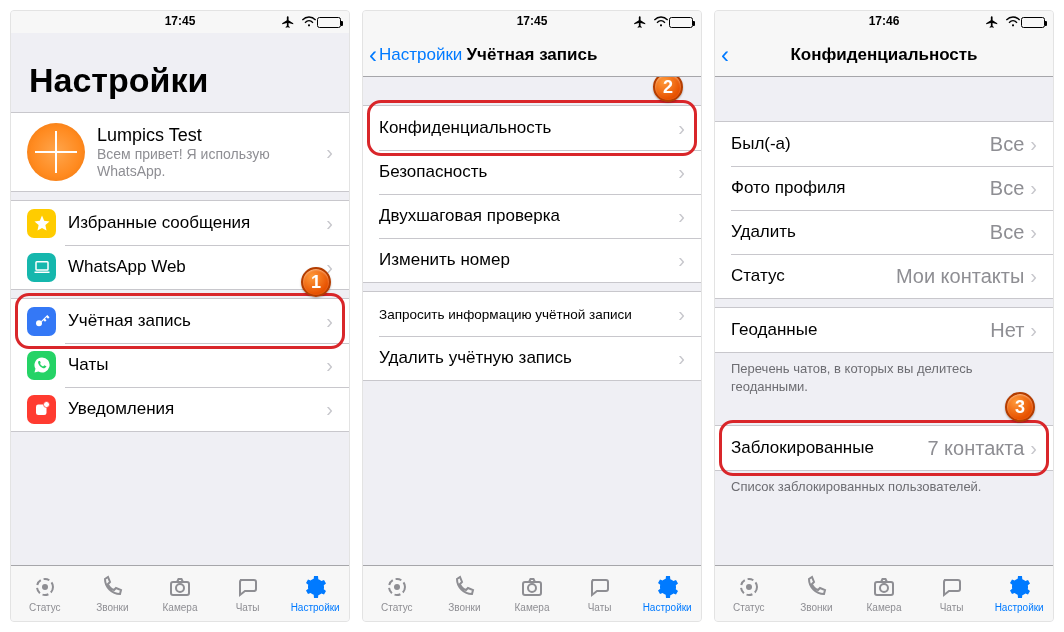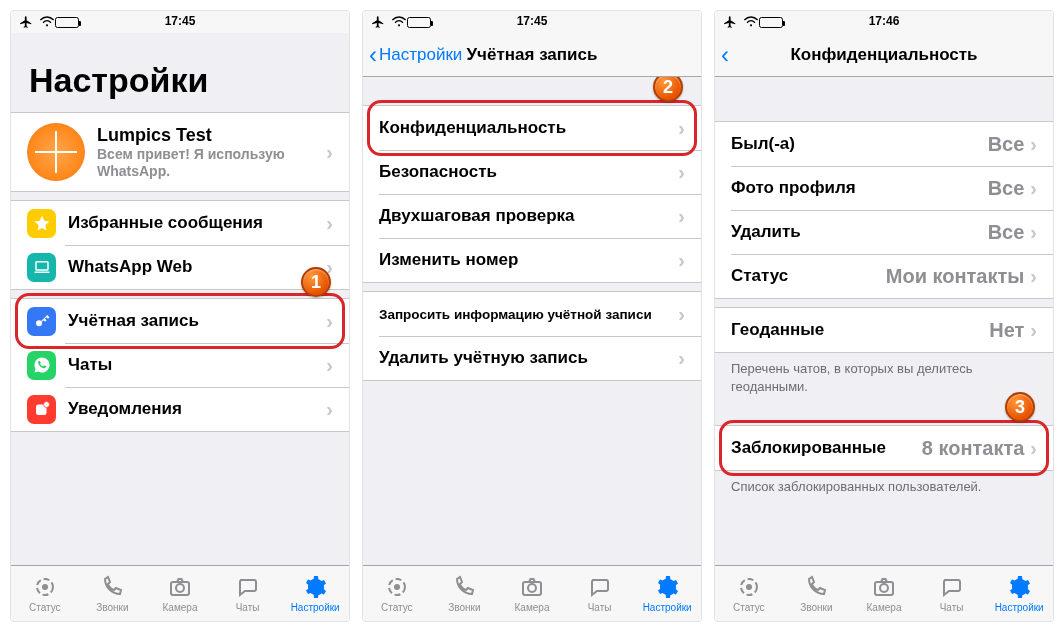--- a/index.html
+++ b/index.html
@@ -1,37 +1,37 @@
 <!DOCTYPE html>
 <html><head>
 <meta charset="utf-8">
 <style>
   * { box-sizing: border-box; margin: 0; padding: 0; font-family: -apple-system, "Helvetica Neue", Arial, sans-serif; -webkit-font-smoothing: antialiased; }
   body { background: #fff; width: 1064px; height: 632px; display: flex; justify-content: space-between; padding: 10px; }
   .phone { width: 340px; height: 612px; border: 1px solid #e3e3e3; border-radius: 4px; background: #efeff4; position: relative; overflow: hidden; display: flex; flex-direction: column; }
   
-  .statusbar { height: 22px; background: #f7f7f7; display: flex; align-items: center; justify-content: flex-start; padding: 0 8px; font-size: 12px; color: #000; }
+  .statusbar { height: 22px; background: #f7f7f7; display: flex; align-items: center; justify-content: flex-end; padding: 0 8px; font-size: 12px; color: #000; }
   .sb-left { display: flex; align-items: center; gap: 6px; }
   .sb-time { position: absolute; left: 50%; transform: translateX(-50%); top: 3px; font-size: 12px; font-weight: 600; }
   .sb-right { display: flex; align-items: center; gap: 4px; }
   .battery { width: 24px; height: 11px; border: 1px solid #000; border-radius: 2.5px; position: relative; }
   .battery::after { content: ""; position: absolute; right: -3px; top: 3px; width: 2px; height: 5px; background: #000; border-radius: 0 1px 1px 0; }
   .battery .fill { background: #000; height: 100%; width: 55%; border-radius: 1px 0 0 1px; }
   
   .navbar { height: 44px; background: #f7f7f7; border-bottom: 1px solid #a6a6aa; display: flex; align-items: center; justify-content: center; position: relative; }
   .navbar .back { position: absolute; left: 6px; top: 0; bottom: 0; display: flex; align-items: center; color: #007aff; font-size: 17px; }
   .navbar .back .chev { font-size: 24px; line-height: 1; margin-right: 2px; }
   .navbar .title { font-size: 17px; font-weight: 600; color: #000; }
   
   .large-title { padding: 28px 18px 12px 18px; font-size: 34px; font-weight: 700; color: #000; background: #efeff4; }
   
   .content { flex: 1; overflow: hidden; background: #efeff4; }
   .group { margin-top: 8px; background: #fff; border-top: 1px solid #c8c7cc; border-bottom: 1px solid #c8c7cc; }
   .group.first { margin-top: 0; }
-  .row { min-height: 44px; display: flex; align-items: center; padding: 0 16px; position: relative; font-weight: bold; }
+  .row { min-height: 44px; display: flex; align-items: center; padding: 0 16px; position: relative; }
   .row + .row::before { content: ""; position: absolute; left: 16px; right: 0; top: 0; height: 1px; background: #c8c7cc; }
   .row.withicon + .row.withicon::before { left: 54px; }
   .row .label { font-size: 17px; color: #000; flex: 1; }
   .row .value { font-size: 20px; color: #8e8e93; margin-right: 6px; }
   .row .chevron { color: #c7c7cc; font-size: 20px; }
   .row .icon { width: 29px; height: 29px; border-radius: 7px; margin-right: 12px; display: flex; align-items: center; justify-content: center; flex-shrink: 0; }
   .footer-text { font-size: 13px; color: #6d6d72; padding: 7px 16px 0 16px; line-height: 1.35; }
   
   .profile-row { padding: 10px 16px; }
   .profile-row .avatar { width: 58px; height: 58px; border-radius: 50%; background: radial-gradient(circle at 50% 50%, #ffa64d 0%, #ff8a1f 60%, #e8720d 100%); margin-right: 12px; position: relative; overflow: hidden; flex-shrink: 0; }
@@ -369,21 +369,21 @@
         <span class="chevron">›</span>
       </div>
     </div>
     <div class="footer-text">Перечень чатов, в которых вы делитесь геоданными.</div>
 
     <div class="group" style="margin-top:30px; position:relative">
       <div class="highlight" style="left:4px; right:4px; top:-6px; height:56px;"></div>
       <div class="badge" style="right:18px; top:-34px;">3</div>
       <div class="row">
         <span class="label">Заблокированные</span>
-        <span class="value">8 контакта</span>
+        <span class="value">7 контакта</span>
         <span class="chevron">›</span>
       </div>
     </div>
     <div class="footer-text">Список заблокированных пользователей.</div>
   </div>
 
   <div class="tabbar">
     <div class="tab">
         <span class="ticon">
           <svg width="24" height="24" viewBox="0 0 24 24" fill="none" stroke="currentColor" stroke-width="2">

